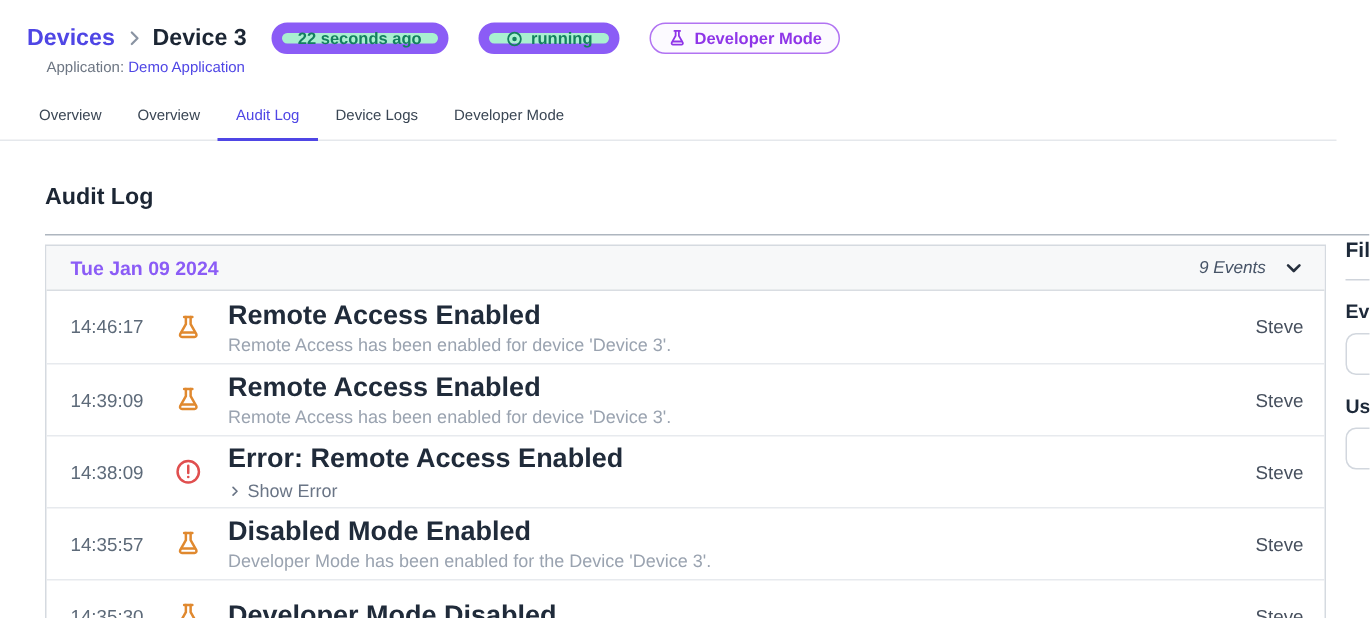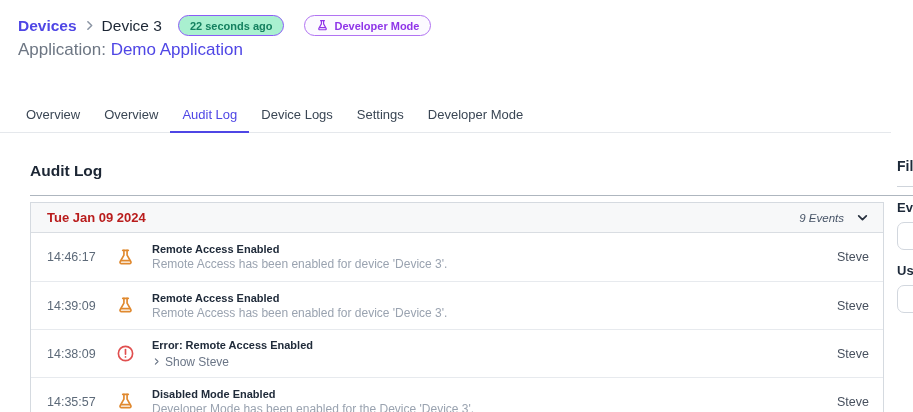--- a/index.html
+++ b/index.html
@@ -5,56 +5,56 @@
   * { margin:0; padding:0; box-sizing:border-box; }
   html,body { width:913px; height:412px; overflow:hidden; background:#ffffff;
     font-family:"Liberation Sans","DejaVu Sans",sans-serif; }
   .page { position:relative; width:891px; height:412px; }
 
   
   .header { padding:15px 0 0 18px; }
   .breadcrumb-row { display:flex; align-items:center; }
   .crumb-parent { font-size:15.5px; font-weight:700; color:#4f46e5; text-decoration:none; cursor:pointer; }
   .crumb-sep { display:flex; margin:0 6px; color:#8a94a3; }
-  .crumb-current { font-size:15.5px; font-weight:400; color:#1c2634; }
+  .crumb-current { font-size:15.5px; font-weight:700; color:#1c2634; }
   .badges { display:flex; align-items:center; margin-left:16px; gap:20px; }
   .badge { display:flex; align-items:center; gap:5px; height:21px; padding:0 11px;
     border-radius:999px; font-size:11px; font-weight:600; white-space:nowrap; }
-  .badge.green { background:#a9f0d0; border:1px solid #8b5cf6; color:#14805f; }
+  .badge.green { background:#a9f0d0; border:7px solid #8b5cf6; color:#14805f; }
   .badge.purple { background:#fcfaff; border:1px solid #b173f2; color:#8f35e8; }
   .badge .bicon { display:flex; }
-  .app-row { margin-top:4px; font-size:17px; color:#6d7683; }
+  .app-row { margin-top:4px; font-size:10px; color:#6d7683;margin-left:13px; }
   .app-link { color:#4f46e5; text-decoration:none; cursor:pointer; }
 
   
   .tabs { display:flex; margin-top:13px; padding-left:14px; border-bottom:1px solid #e5e8ec; }
-  .tab { padding:8px 12px 9px 12px; font-size:13px; color:#3a4654; cursor:pointer; border-bottom:2px solid transparent; margin-bottom:-1px;margin-top:26px; }
+  .tab { padding:8px 12px 9px 12px; font-size:10px; color:#3a4654; cursor:pointer; border-bottom:2px solid transparent; margin-bottom:-1px; }
   .tab.active { color:#4f46e5; font-weight:500; border-bottom:2px solid #4f46e5; }
 
   
   .content { margin-left:30px; }
   .section-title { margin-top:29px; font-size:15.5px; font-weight:700; color:#1c2634; }
   .section-divider { margin-top:15px; width:883px; border-top:1px solid #aeb6bf; }
 
   .table { margin-top:6px; width:854px; border:1px solid #d5dae0; background:#fff; }
   .table-header { height:30px; background:#f7f8f9; display:flex; align-items:center;
     padding:0 14px 0 16px; border-bottom:1px solid #d9dde2; cursor:pointer; }
-  .date-label { flex:1; font-size:13px; font-weight:600; color:#b91c1c; }
+  .date-label { flex:1; font-size:13px; font-weight:600; color:#8b5cf6; }
   .event-count { font-size:11.5px; color:#475467; margin-right:12px;font-style:italic; }
   .chev-down { display:flex; color:#27303e; cursor:pointer; }
 
   .row { display:flex; align-items:center; height:48px; }
   .row + .row { border-top:1px solid #e7eaee; }
   .row-time { width:54px; margin-left:16px; font-size:12.5px; color:#5d6a79; }
   .row-icon { width:20px; margin-left:15px; display:flex; }
   .icon-flask { color:#e0892f; }
   .icon-error { color:#e04f4f; }
   .badge .icon-flask { color:#8f35e8; }
   .row-main { margin-left:16px; flex:1; }
-  .row-title { font-size:11px; font-weight:600; color:#202b3a; }
+  .row-title { font-size:18px; font-weight:600; color:#202b3a; }
   .row-desc { margin-top:2px; font-size:12px; color:#9aa3b0; }
   .show-error { display:flex; align-items:center; gap:4px; margin-top:4px; font-size:12px; color:#6a7586; cursor:pointer; }
   .row-user { margin-right:14px; font-size:12.5px; color:#47505e; }
 
   
   .filter-panel { position:absolute; left:897px; top:158px; width:250px; }
   .filter-title { font-size:14px; font-weight:700; color:#1d2939; }
   .filter-divider { margin-top:12px; border-top:1px solid #cfd4db; width:100%; }
   .filter-label { margin-top:13px; font-size:13px; font-weight:700; color:#1d2939; }
   .filter-input { margin-top:7px; height:28px; width:210px; border:1px solid #d2d7de;
@@ -72,20 +72,29 @@
       <span class="crumb-sep">
         <svg width="13" height="13" viewBox="0 0 24 24" fill="none" stroke="currentColor" stroke-width="2.8" stroke-linecap="round" stroke-linejoin="round">
             <polyline points="9,5 16,12 9,19"></polyline>
           </svg>
       </span>
       <span class="crumb-current">Device 3</span>
       <div class="badges">
         <span class="badge green">
           <span>22 seconds ago</span>
         </span>
+        <span class="badge green">
+          <span class="bicon">
+            <svg width="12" height="12" viewBox="0 0 24 24" fill="none" stroke="currentColor" stroke-width="2.4">
+                <circle cx="12" cy="12" r="8.5"></circle>
+                <circle cx="12" cy="12" r="3" fill="currentColor" stroke="none"></circle>
+              </svg>
+          </span>
+          <span>running</span>
+        </span>
         <span class="badge purple">
           <span class="bicon icon-flask">
             <svg width="13" height="13" viewBox="0 0 24 24" fill="none" stroke="currentColor" stroke-width="2.2" stroke-linecap="round" stroke-linejoin="round">
                 <path d="M8.5 3h7"></path>
                 <path d="M10 3v6L5.2 17.4a1.7 1.7 0 0 0 1.6 2.4h10.4a1.7 1.7 0 0 0 1.6-2.4L14 9V3"></path>
                 <path d="M6.6 16h10.8"></path>
               </svg>
           </span>
           <span>Developer Mode</span>
         </span>
@@ -95,21 +104,20 @@
       <span>Application:</span>
       <a class="app-link">Demo Application</a>
     </div>
   </div>
 
   <div class="tabs">
       <div class="tab">Overview</div>
       <div class="tab">Overview</div>
       <div class="tab active">Audit Log</div>
       <div class="tab">Device Logs</div>
-      <div class="tab">Settings</div>
       <div class="tab">Developer Mode</div>
     </div>
 
   <div class="content">
     <div class="section-title">Audit Log</div>
     <div class="section-divider"></div>
 
     <div class="table">
       <div class="table-header">
         <span class="date-label">Tue Jan 09 2024</span>
@@ -167,21 +175,21 @@
                 <circle cx="12" cy="16.4" r="1.1" fill="currentColor" stroke="none"></circle>
               </svg>
     </span>
     <span class="row-main">
       <span class="row-title" style="display:block">Error: Remote Access Enabled</span>
 
       <span class="show-error">
         <svg width="9" height="9" viewBox="0 0 24 24" fill="none" stroke="currentColor" stroke-width="3" stroke-linecap="round" stroke-linejoin="round">
                   <polyline points="9,5 16,12 9,19"></polyline>
                 </svg>
-        <span>Show Steve</span>
+        <span>Show Error</span>
       </span>
     </span>
     <span class="row-user">Steve</span>
   </div>
 
   <div class="row">
     <span class="row-time">14:35:57</span>
     <span class="row-icon icon-flask">
       <svg width="19" height="19" viewBox="0 0 24 24" fill="none" stroke="currentColor" stroke-width="2.1" stroke-linecap="round" stroke-linejoin="round">
                 <path d="M8.5 3h7"></path>

